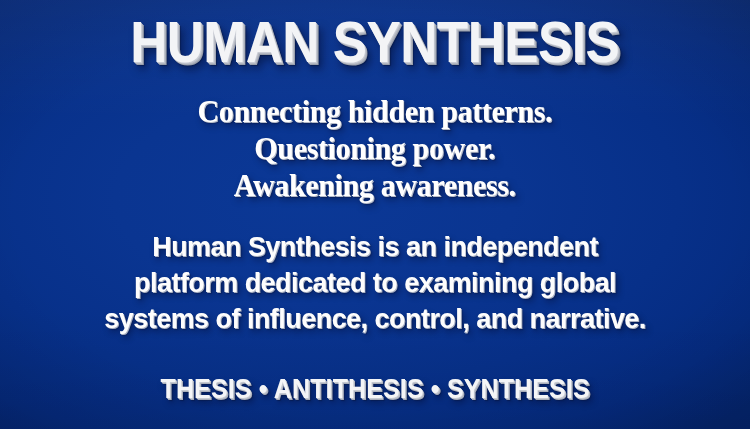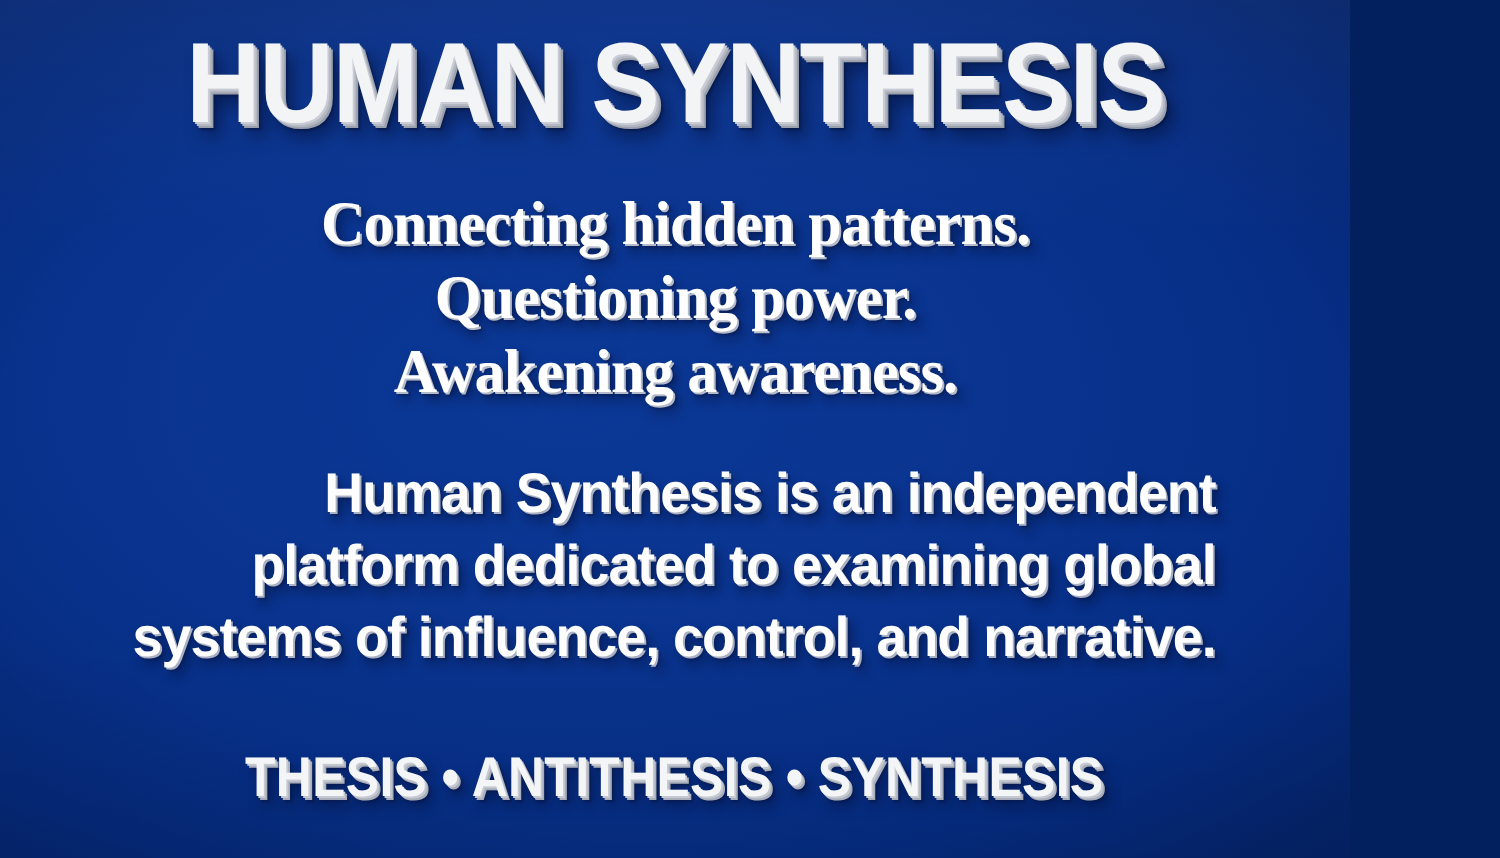--- a/index.html
+++ b/index.html
@@ -2,21 +2,21 @@
 <html><head>
 <meta charset="utf-8">
 <style>
   html, body {
     margin: 0;
     padding: 0;
     background: #02205e;
   }
   #card {
     position: relative;
-    width: 675px;
+    width: 750px;
     height: 429px;
     overflow: hidden;
     background:
       radial-gradient(ellipse 78% 72% at 42% 46%,
         #0b3896 0%,
         #0a3591 34%,
         #073089 62%,
         #052b80 84%,
         #042671 100%);
     font-family: "Liberation Sans", "DejaVu Sans", sans-serif;
@@ -93,21 +93,20 @@
       1px 1px 0 rgba(190,195,205,0.95),
       2px 2px 1px rgba(10,25,70,0.45),
       3px 4px 6px rgba(0,8,34,0.50);
   }
 
   
   .body-block {
     margin-top: 25px;
     display: flex;
     flex-direction: column;
-    text-align: right;
   }
   .body-line {
     font-size: 28px;
     line-height: 36px;
     font-weight: 700;
     color: #fdfdfd;
     letter-spacing: -0.5px;
     transform: scaleX(0.96);
     white-space: nowrap;
     text-shadow:

